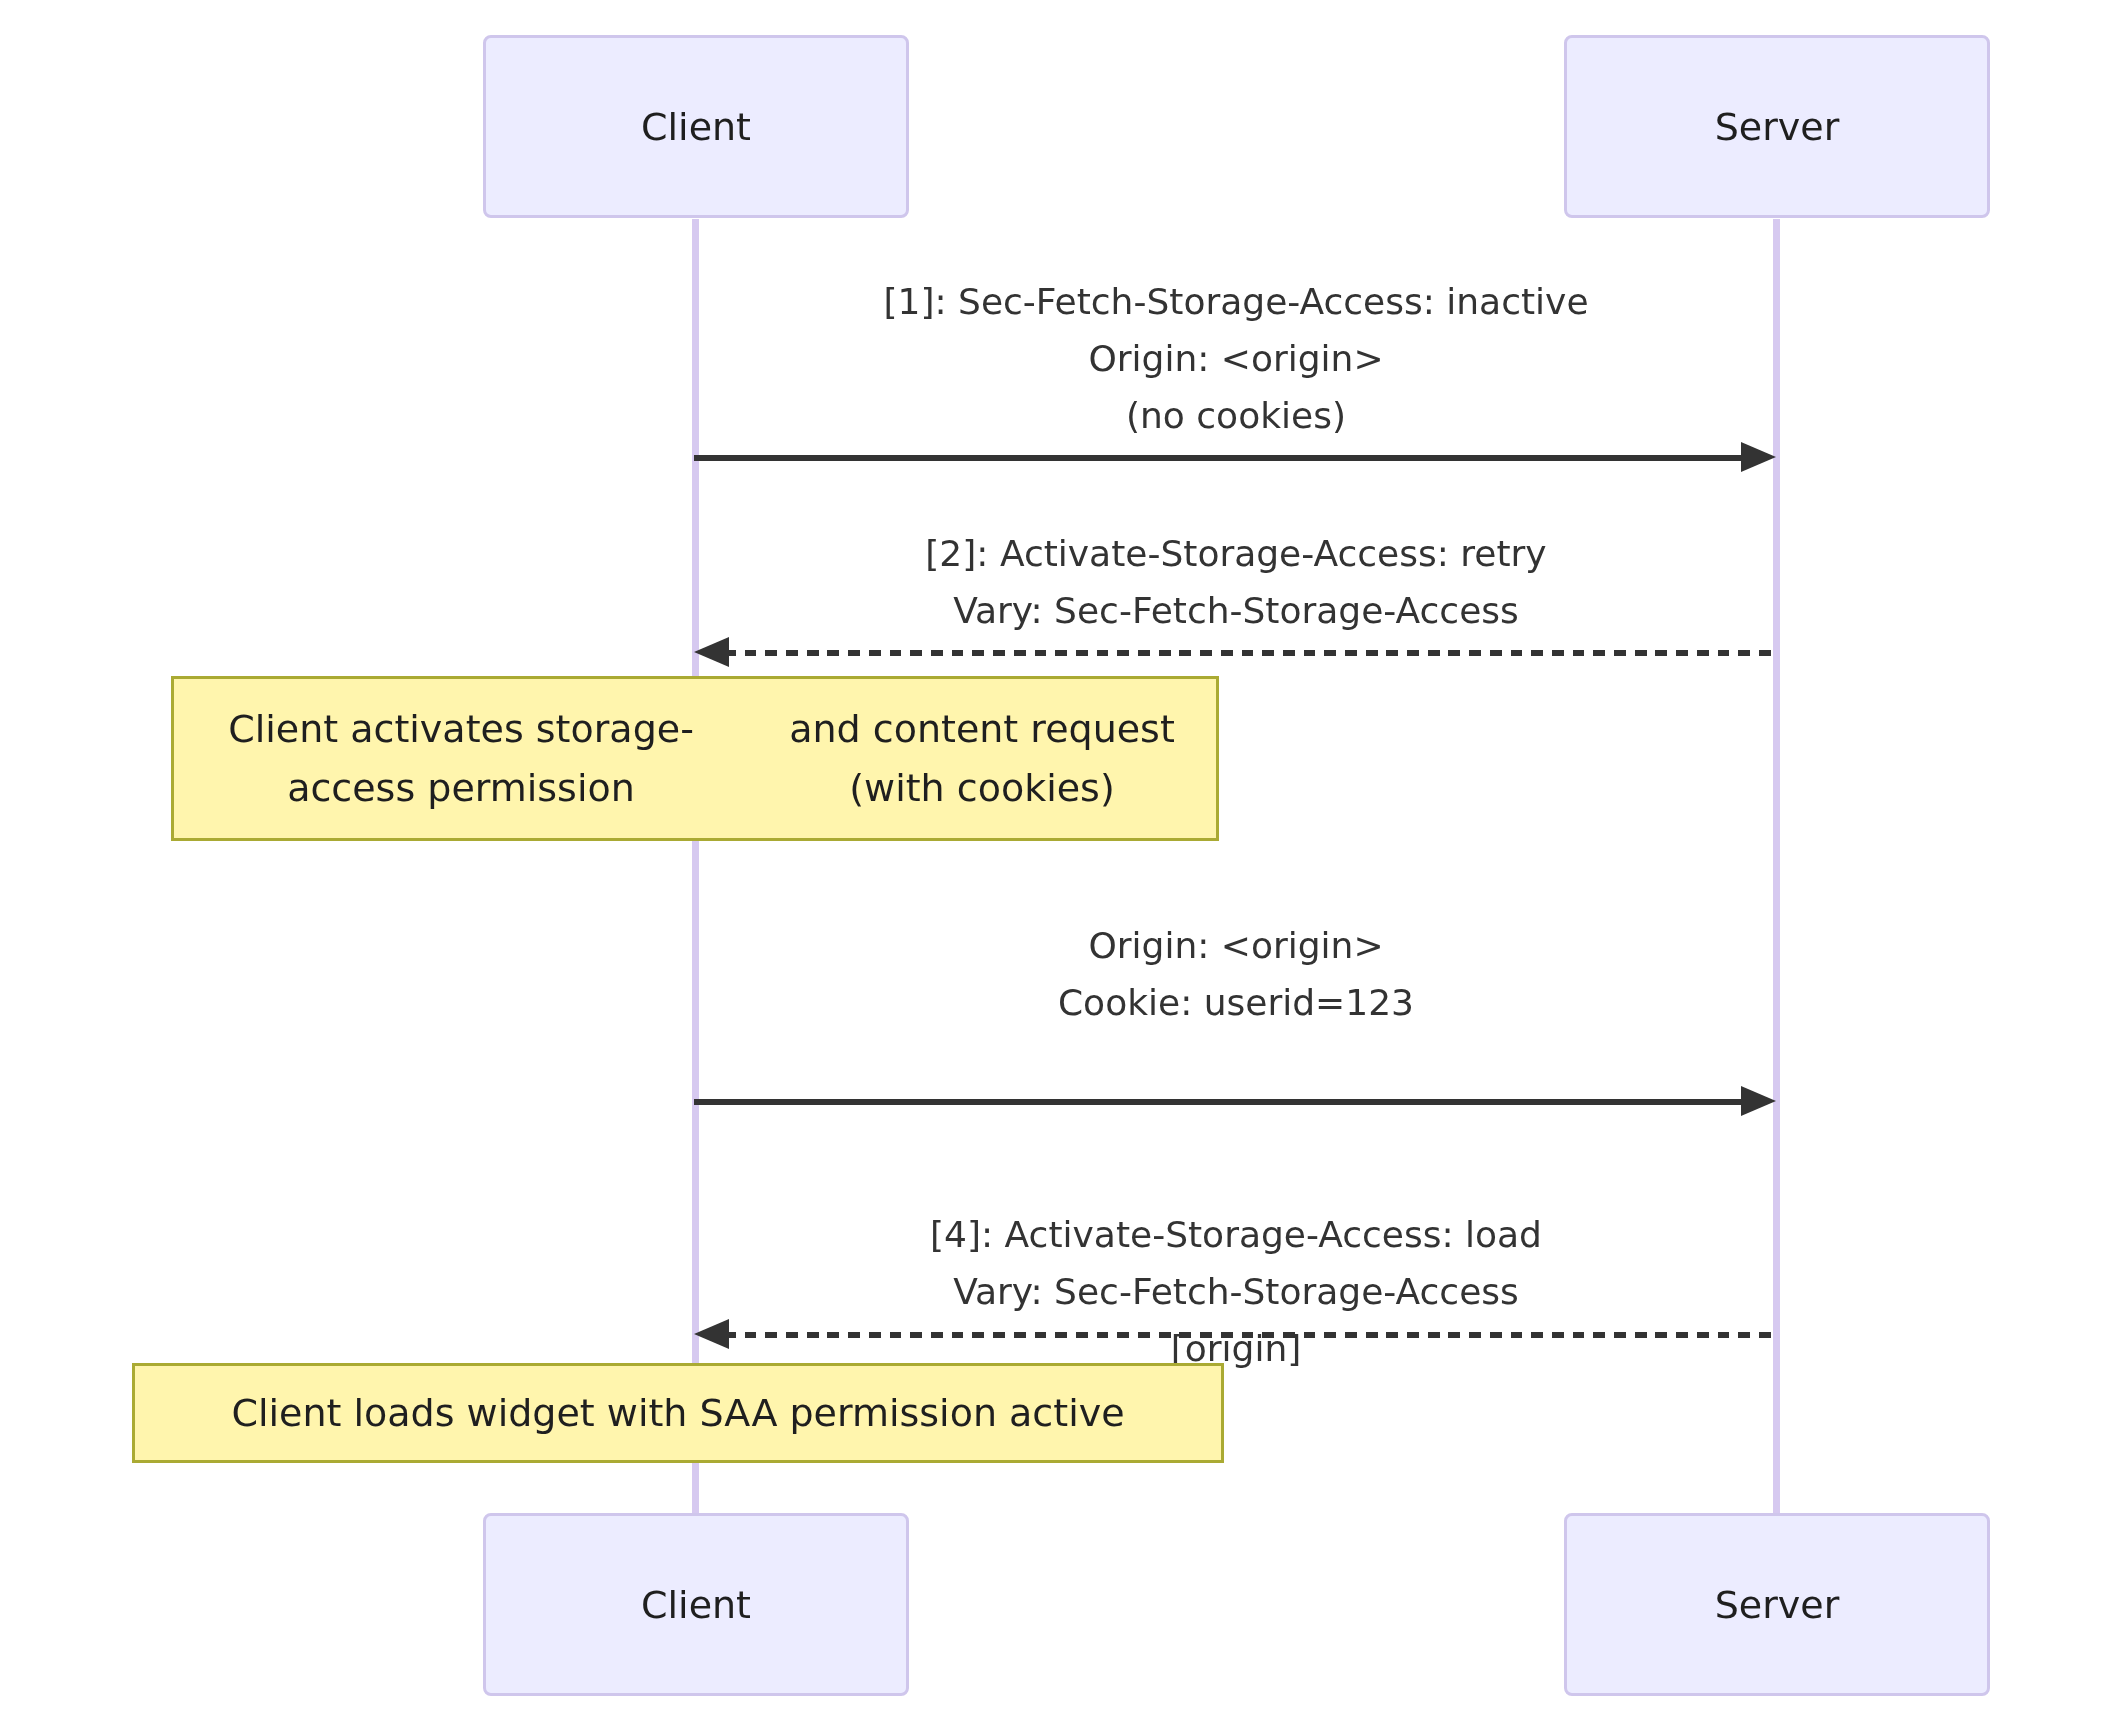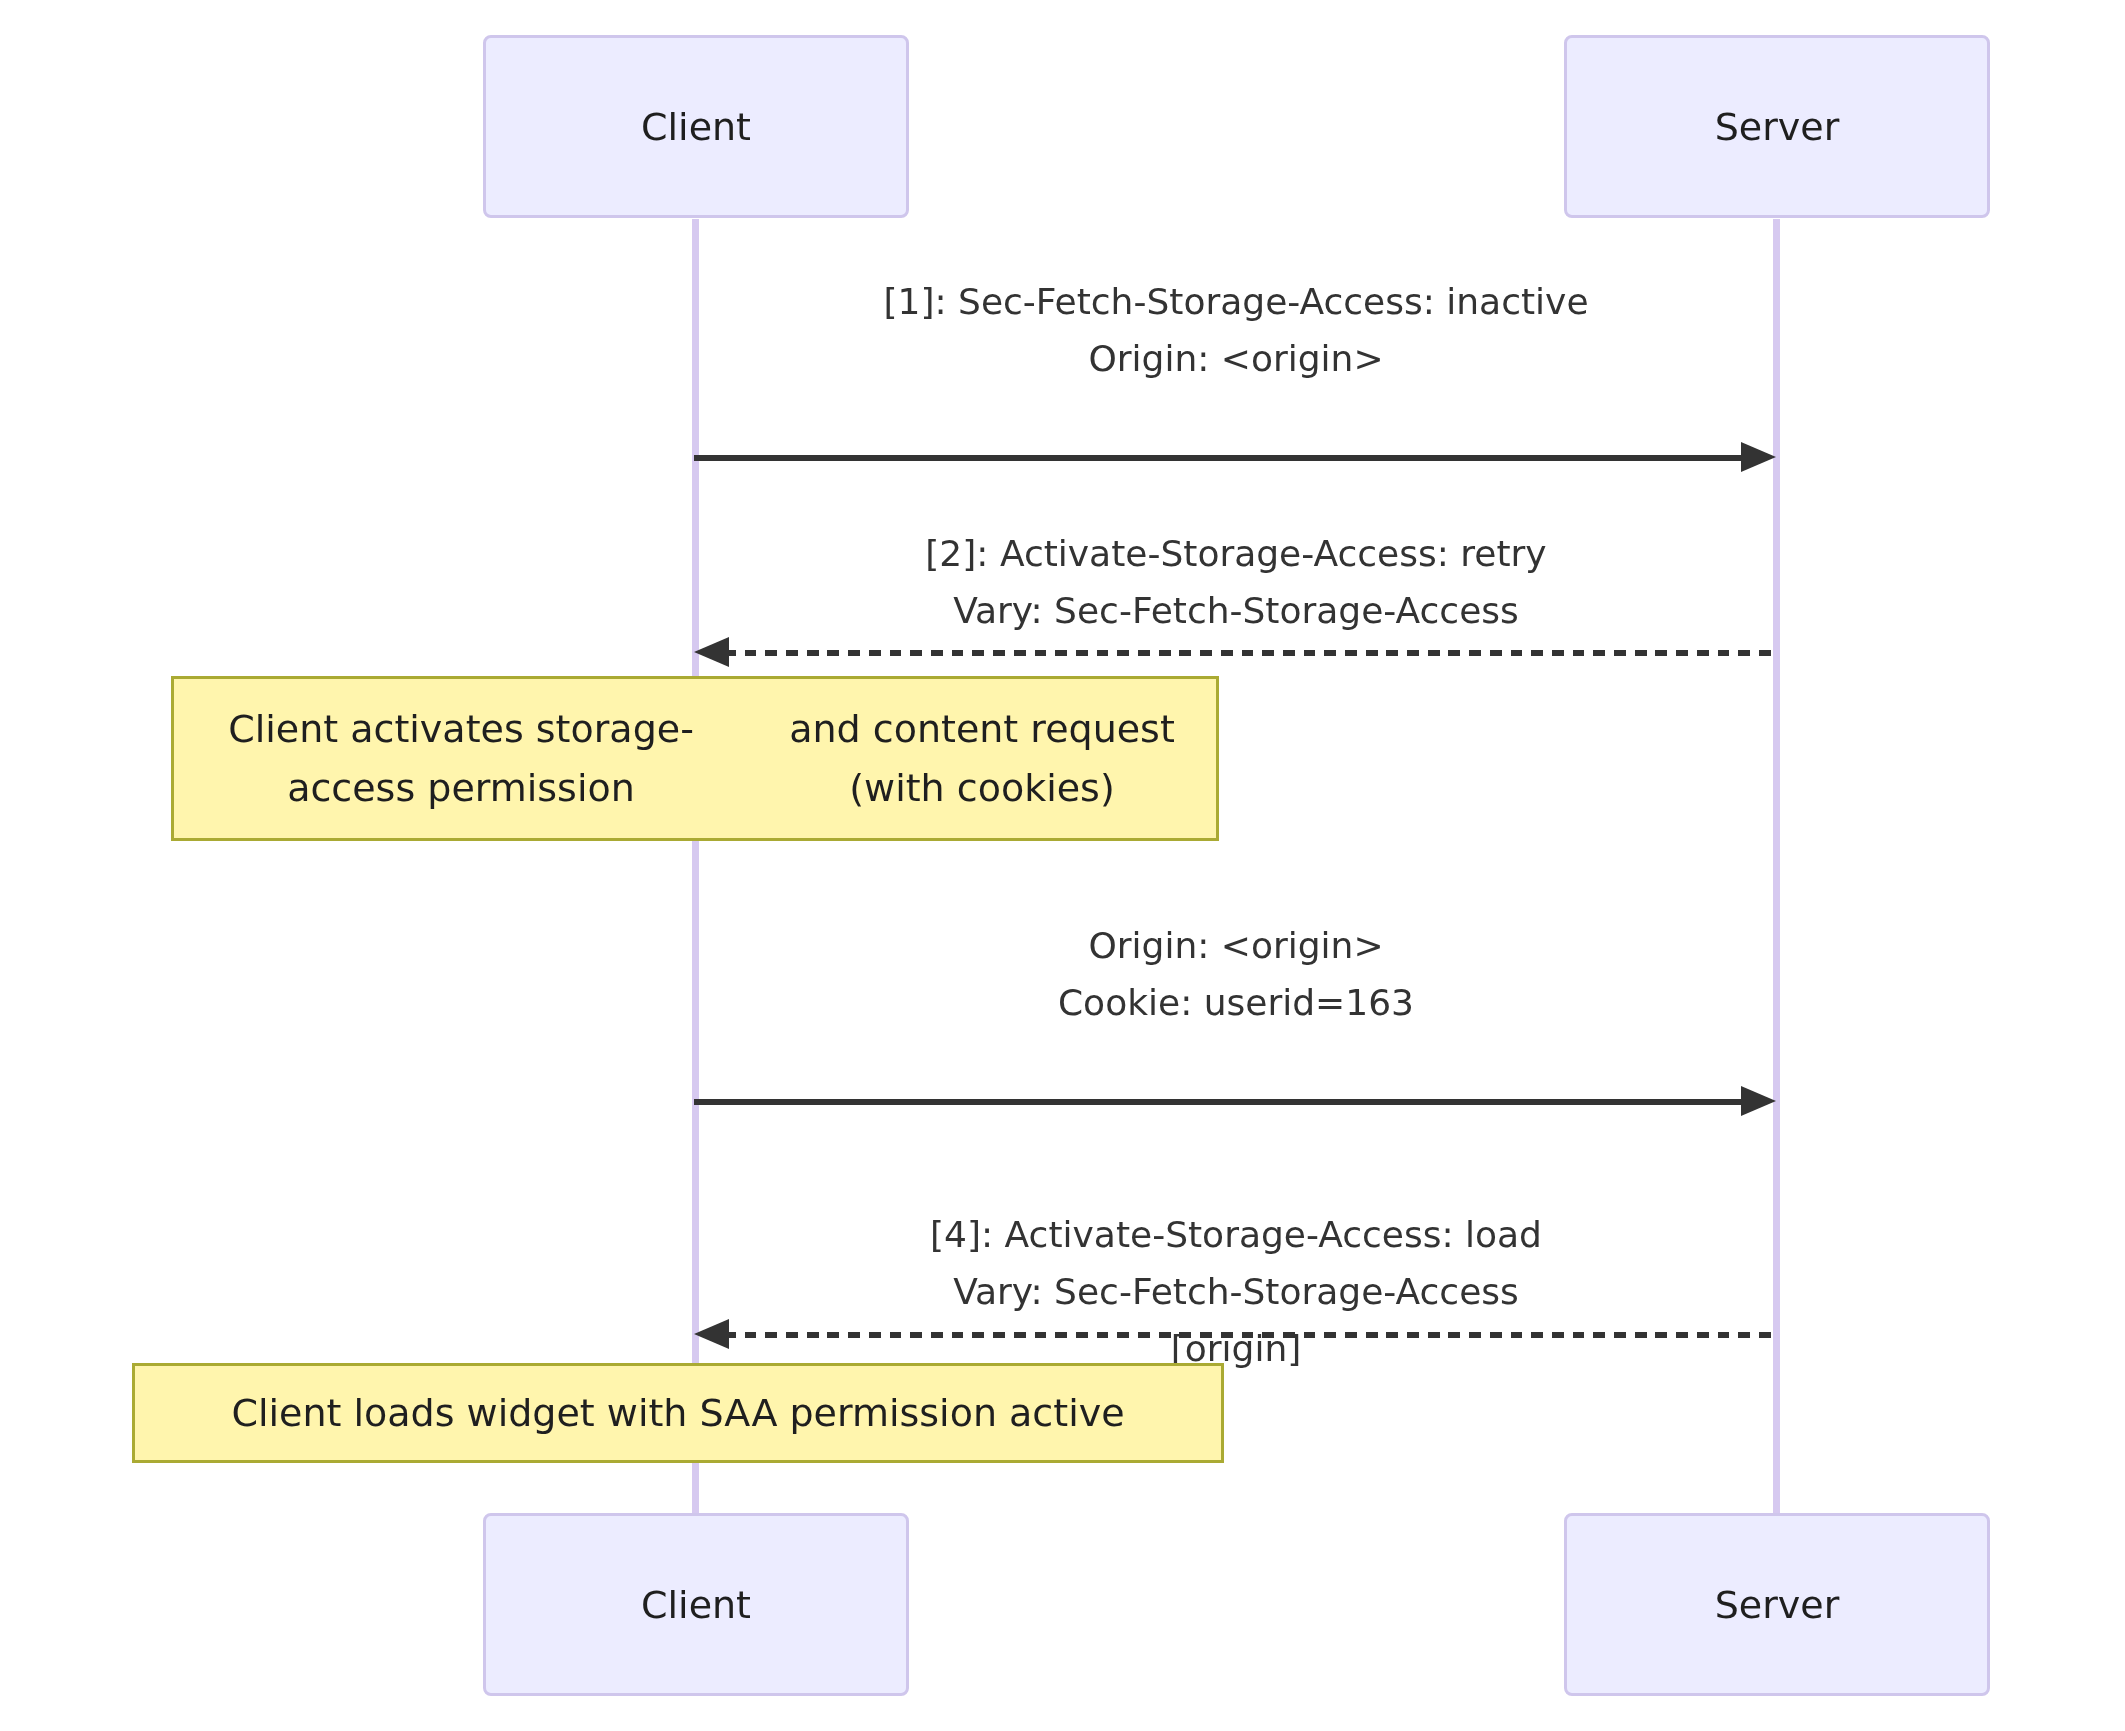--- a/index.html
+++ b/index.html
@@ -91,20 +91,21 @@
   <div class="actor client top">
     <span>Client</span>
   </div>
   <div class="actor server top">
     <span>Server</span>
   </div>
 
   <div class="msg msg-1">
     <div>[1]: Sec-Fetch-Storage-Access: inactive</div>
     <div>Origin: &lt;origin&gt;</div>
+    <div>(no cookies)</div>
   </div>
   <div class="arrow arrow-1">
     <div class="line solid"></div>
     <div class="head right"></div>
   </div>
 
   <div class="msg msg-2">
     <div>[2]: Activate-Storage-Access: retry</div>
     <div>Vary: Sec-Fetch-Storage-Access</div>
   </div>
@@ -113,21 +114,21 @@
     <div class="head left"></div>
   </div>
 
   <div class="note note-1">
     <div>Client activates storage-access permission</div>
     <div>and content request (with cookies)</div>
   </div>
 
   <div class="msg msg-3">
     <div>Origin: &lt;origin&gt;</div>
-    <div>Cookie: userid=163</div>
+    <div>Cookie: userid=123</div>
   </div>
   <div class="arrow arrow-3">
     <div class="line solid"></div>
     <div class="head right"></div>
   </div>
 
   <div class="msg msg-4">
     <div>[4]: Activate-Storage-Access: load</div>
     <div>Vary: Sec-Fetch-Storage-Access</div>
     <div>[origin]</div>

